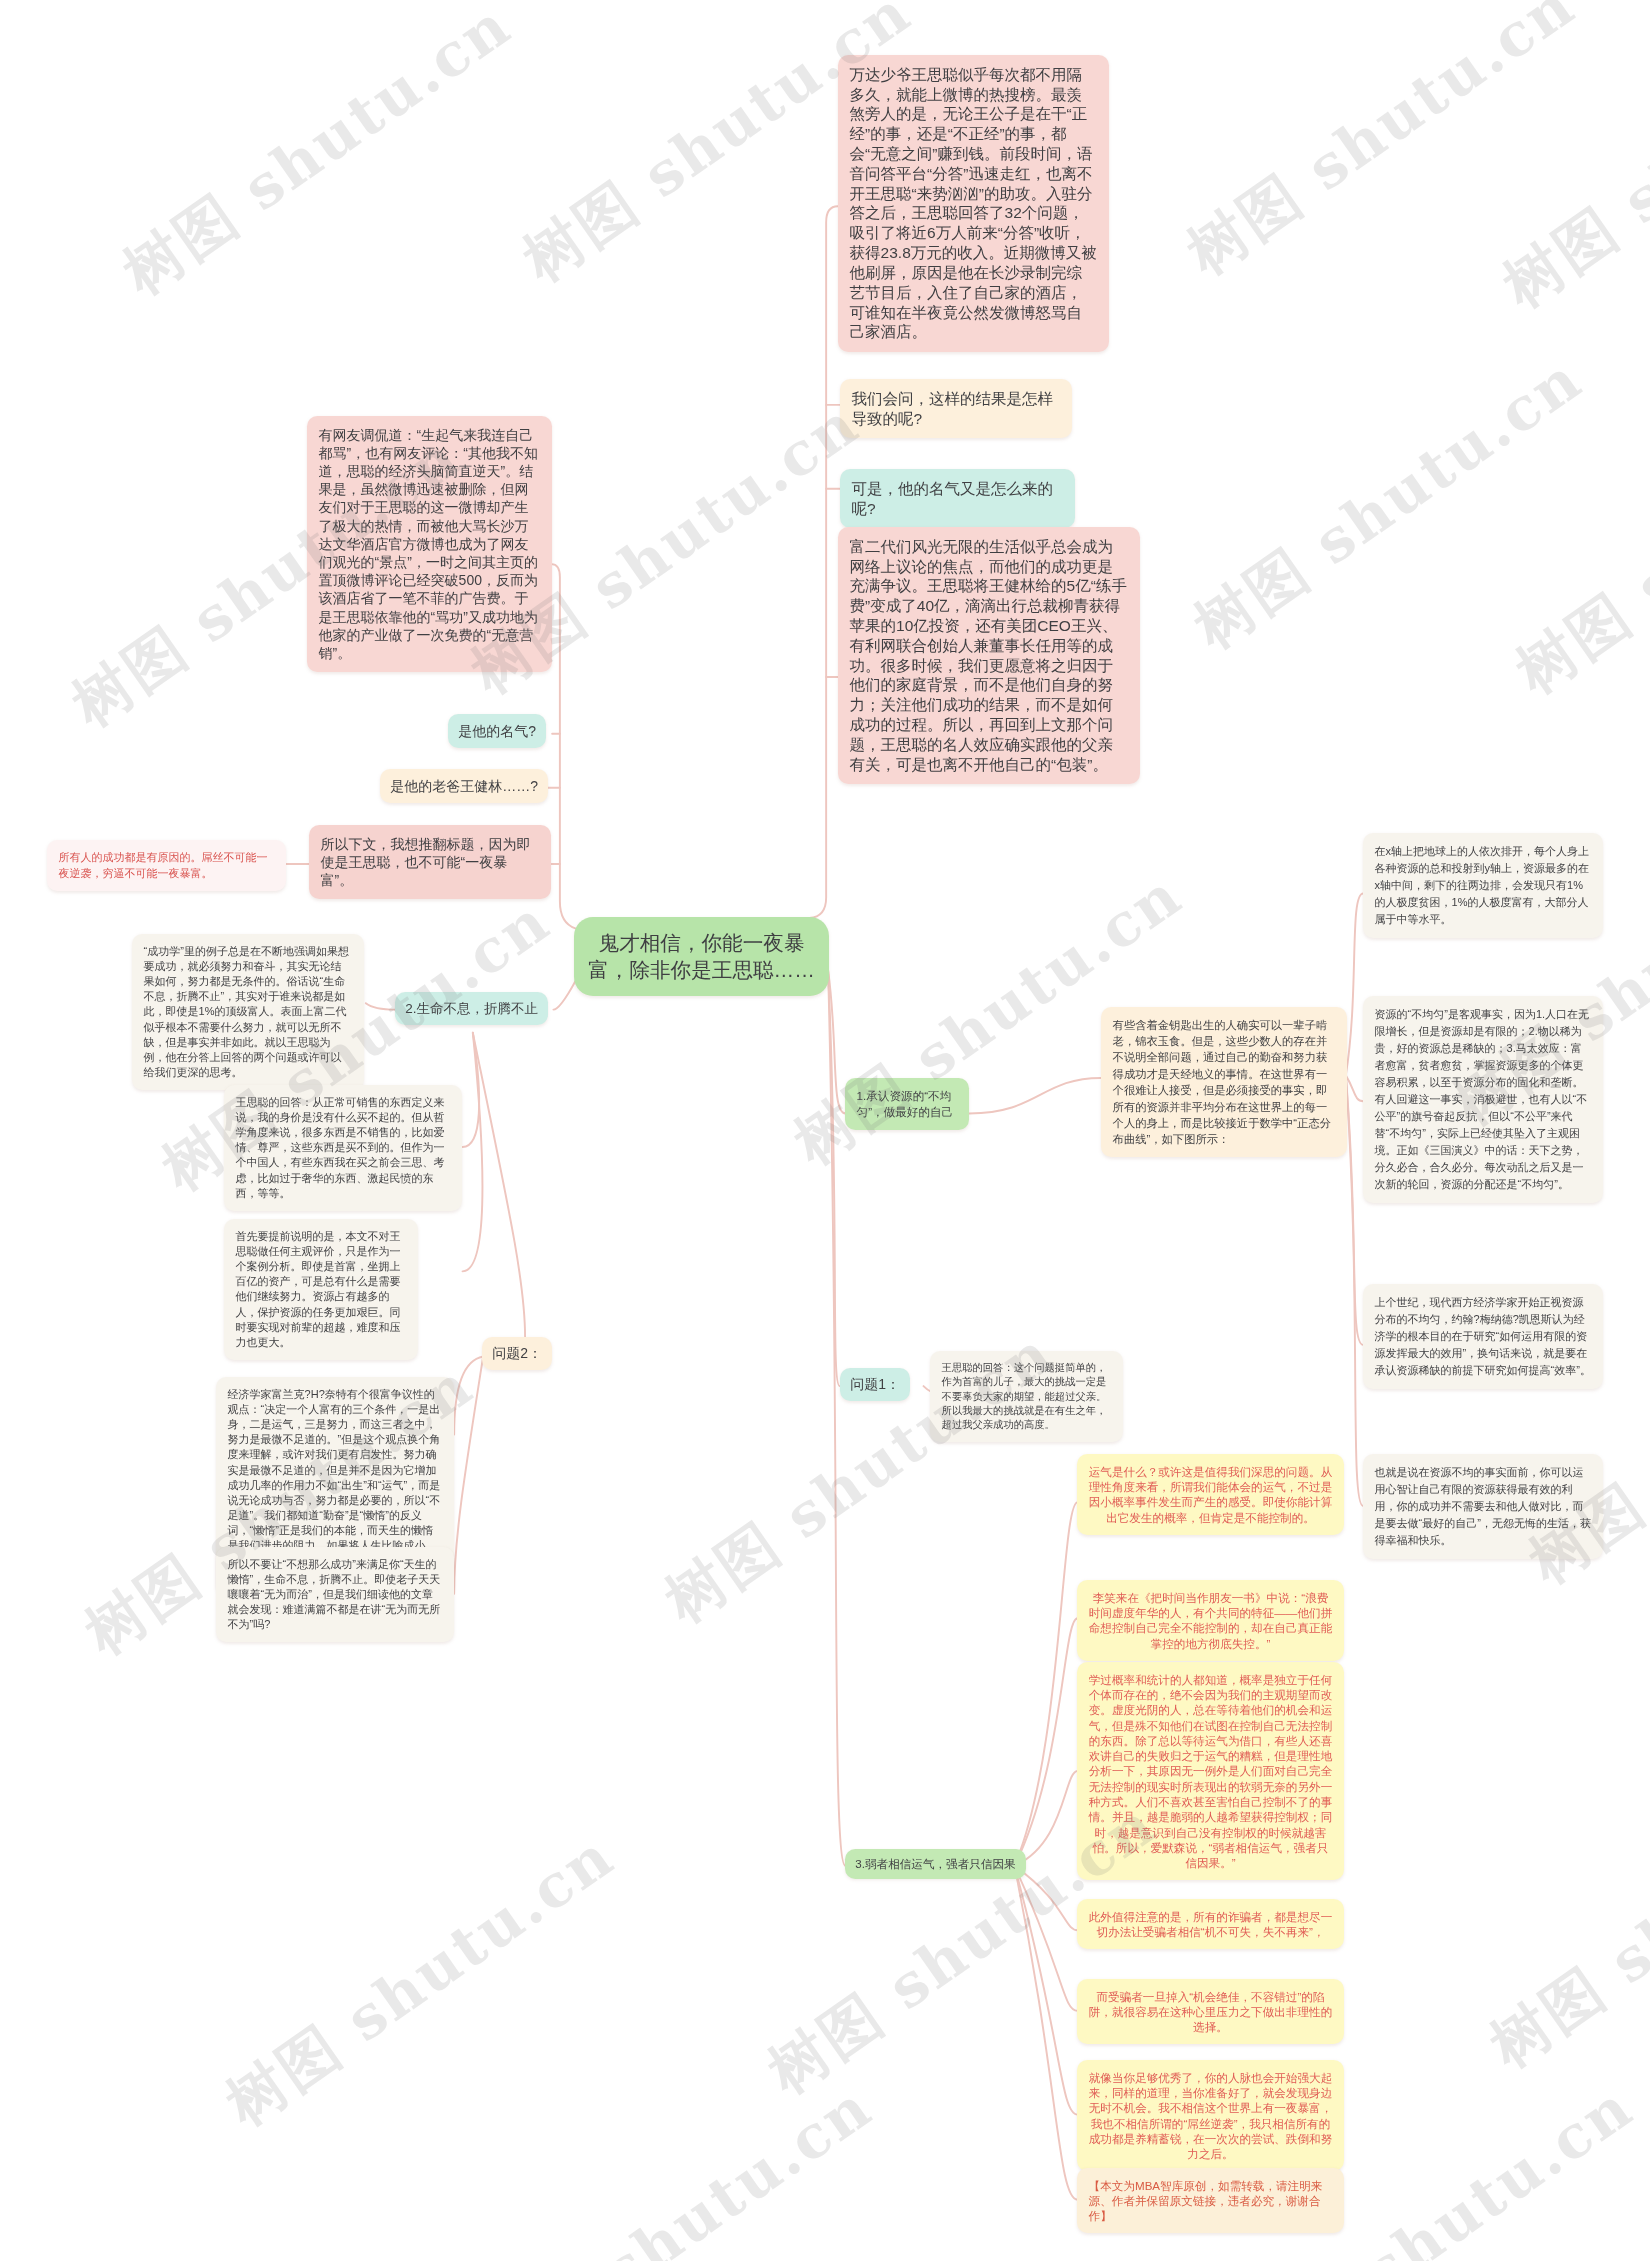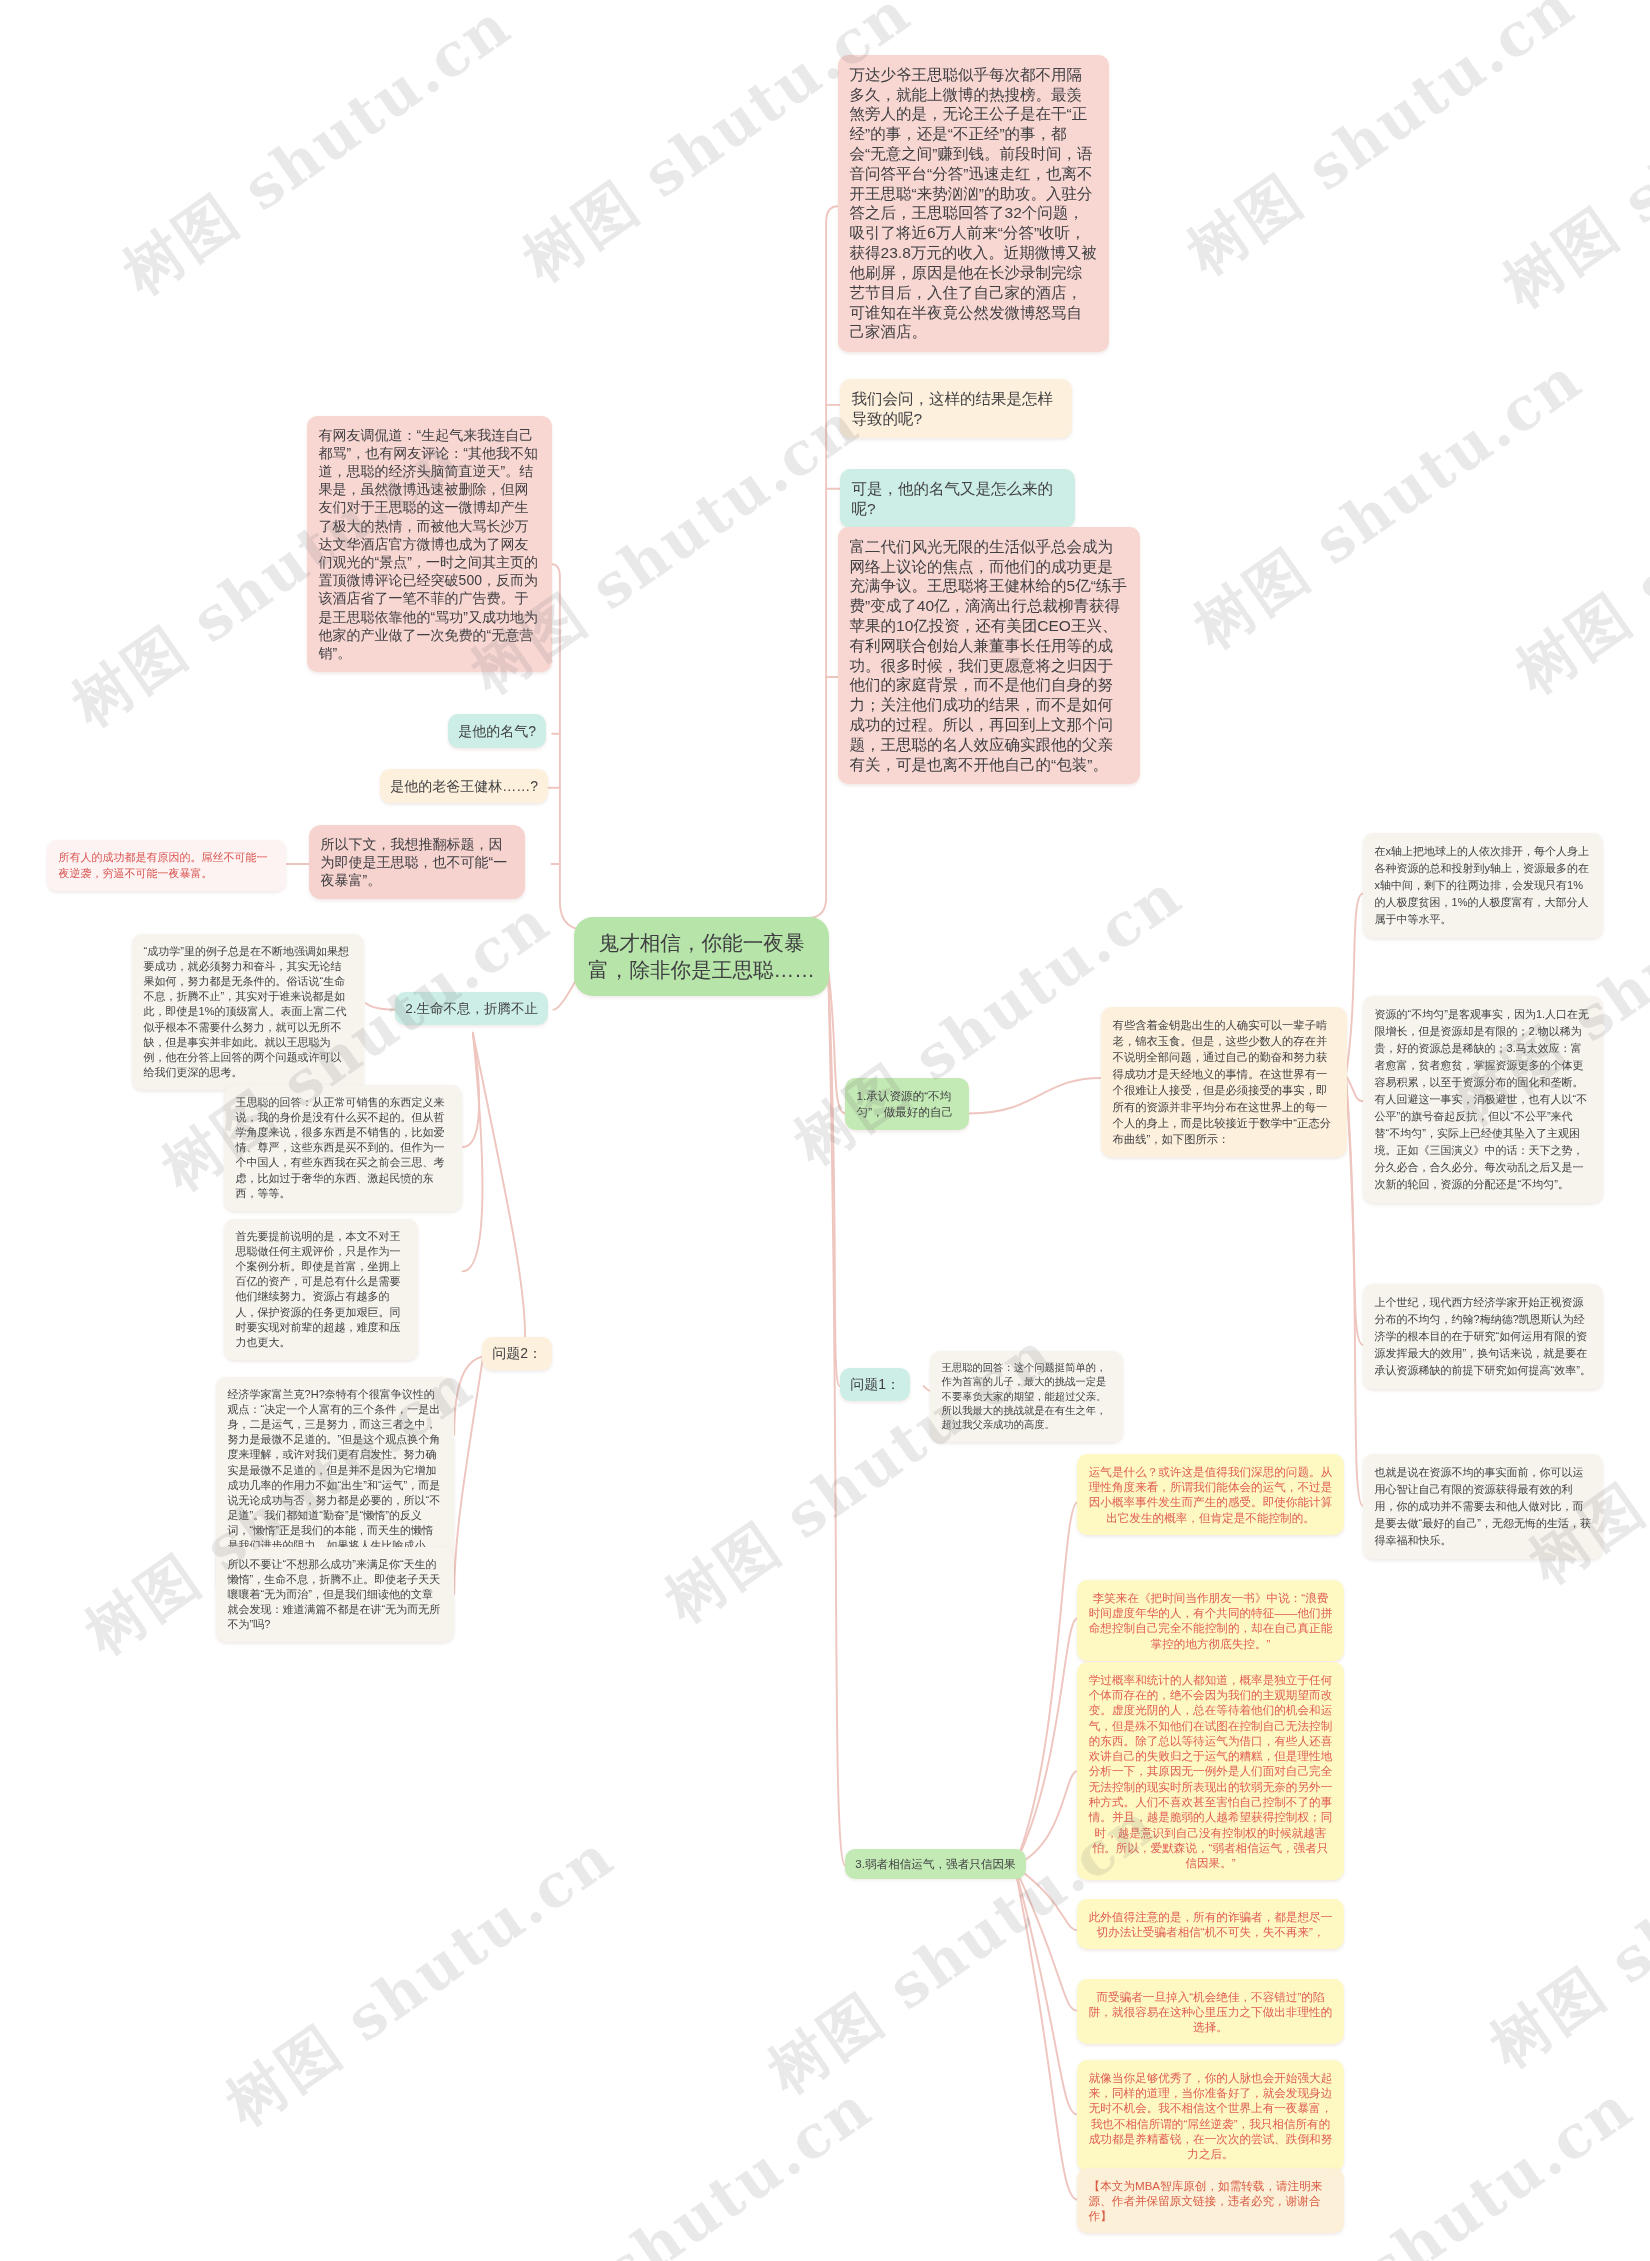--- a/index.html
+++ b/index.html
@@ -81,21 +81,21 @@
   </svg>
 
   <div class="node pink t-top" style="left:838px;top:55px;width:271px;">万达少爷王思聪似乎每次都不用隔多久，就能上微博的热搜榜。最羡煞旁人的是，无论王公子是在干“正经”的事，还是“不正经”的事，都会“无意之间”赚到钱。前段时间，语音问答平台“分答”迅速走红，也离不开王思聪“来势汹汹”的助攻。入驻分答之后，王思聪回答了32个问题，吸引了将近6万人前来“分答”收听，获得23.8万元的收入。近期微博又被他刷屏，原因是他在长沙录制完综艺节目后，入住了自己家的酒店，可谁知在半夜竟公然发微博怒骂自己家酒店。</div>
   <div class="node cream t-top" style="left:840px;top:379px;width:232px;">我们会问，这样的结果是怎样导致的呢?</div>
   <div class="node teal t-top" style="left:840px;top:469px;width:235px;">可是，他的名气又是怎么来的呢?</div>
   <div class="node pink t-top" style="left:838px;top:527px;width:302px;">富二代们风光无限的生活似乎总会成为网络上议论的焦点，而他们的成功更是充满争议。王思聪将王健林给的5亿“练手费”变成了40亿，滴滴出行总裁柳青获得苹果的10亿投资，还有美团CEO王兴、有利网联合创始人兼董事长任用等的成功。很多时候，我们更愿意将之归因于他们的家庭背景，而不是他们自身的努力；关注他们成功的结果，而不是如何成功的过程。所以，再回到上文那个问题，王思聪的名人效应确实跟他的父亲有关，可是也离不开他自己的“包装”。</div>
 
   <div class="node pink t-mid" style="left:307px;top:416px;width:245px;">有网友调侃道：“生起气来我连自己都骂”，也有网友评论：“其他我不知道，思聪的经济头脑简直逆天”。结果是，虽然微博迅速被删除，但网友们对于王思聪的这一微博却产生了极大的热情，而被他大骂长沙万达文华酒店官方微博也成为了网友们观光的“景点”，一时之间其主页的置顶微博评论已经突破500，反而为该酒店省了一笔不菲的广告费。于是王思聪依靠他的“骂功”又成功地为他家的产业做了一次免费的“无意营销”。</div>
   <div class="node teal t-mid label" style="left:448px;top:714px;">是他的名气?</div>
   <div class="node cream t-mid label" style="left:380px;top:769px;">是他的老爸王健林……?</div>
-  <div class="node pink2 t-mid" style="left:309px;top:825px;width:216px;border-radius:12px;">所以下文，我想推翻标题，因为即使是王思聪，也不可能“一夜暴富”。</div>
+  <div class="node pink2 t-mid" style="left:309px;top:825px;width:242px;">所以下文，我想推翻标题，因为即使是王思聪，也不可能“一夜暴富”。</div>
   <div class="node redbox t-red" style="left:47px;top:840px;width:239px;">所有人的成功都是有原因的。屌丝不可能一夜逆袭，穷逼不可能一夜暴富。</div>
 
   <div class="node green" id="central" style="left:574px;top:917px;width:255px;">鬼才相信，你能一夜暴富，除非你是王思聪……</div>
 
   <div class="node teal label" style="left:395px;top:992px;font-size:13.5px;">2.生命不息，折腾不止</div>
   <div class="node gray t-gray" style="left:132px;top:934px;width:232px;">“成功学”里的例子总是在不断地强调如果想要成功，就必须努力和奋斗，其实无论结果如何，努力都是无条件的。俗话说“生命不息，折腾不止”，其实对于谁来说都是如此，即使是1%的顶级富人。表面上富二代似乎根本不需要什么努力，就可以无所不缺，但是事实并非如此。就以王思聪为例，他在分答上回答的两个问题或许可以给我们更深的思考。</div>
   <div class="node gray t-gray" style="left:224px;top:1085px;width:238px;">王思聪的回答：从正常可销售的东西定义来说，我的身价是没有什么买不起的。但从哲学角度来说，很多东西是不销售的，比如爱情、尊严，这些东西是买不到的。但作为一个中国人，有些东西我在买之前会三思、考虑，比如过于奢华的东西、激起民愤的东西，等等。</div>
   <div class="node gray t-gray" style="left:224px;top:1219px;width:194px;">首先要提前说明的是，本文不对王思聪做任何主观评价，只是作为一个案例分析。即使是首富，坐拥上百亿的资产，可是总有什么是需要他们继续努力。资源占有越多的人，保护资源的任务更加艰巨。同时要实现对前辈的超越，难度和压力也更大。</div>
   <div class="node cream label" style="left:482px;top:1337px;font-size:14px;">问题2：</div>
   <div class="node gray t-gray" style="left:216px;top:1335px;width:238px;margin-top:42px;">经济学家富兰克?H?奈特有个很富争议性的观点：“决定一个人富有的三个条件，一是出身，二是运气，三是努力，而这三者之中，努力是最微不足道的。”但是这个观点换个角度来理解，或许对我们更有启发性。努力确实是最微不足道的，但是并不是因为它增加成功几率的作用力不如“出生”和“运气”，而是说无论成功与否，努力都是必要的，所以“不足道”。我们都知道“勤奋”是“懒惰”的反义词，“懒惰”正是我们的本能，而天生的懒惰是我们进步的阻力，如果将人生比喻成小船，那能让我们逆水行舟的，就是“勤奋”的桨了。</div>

